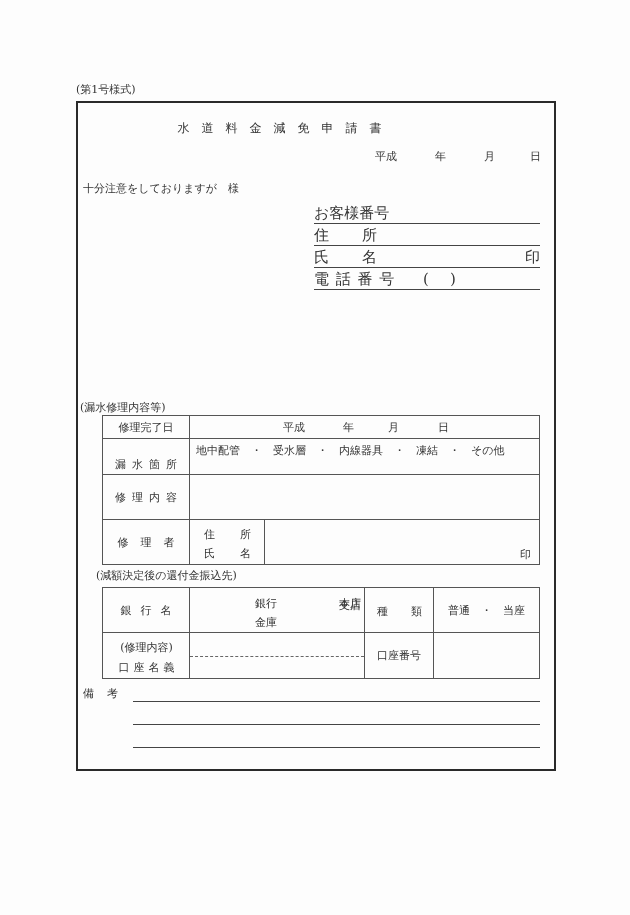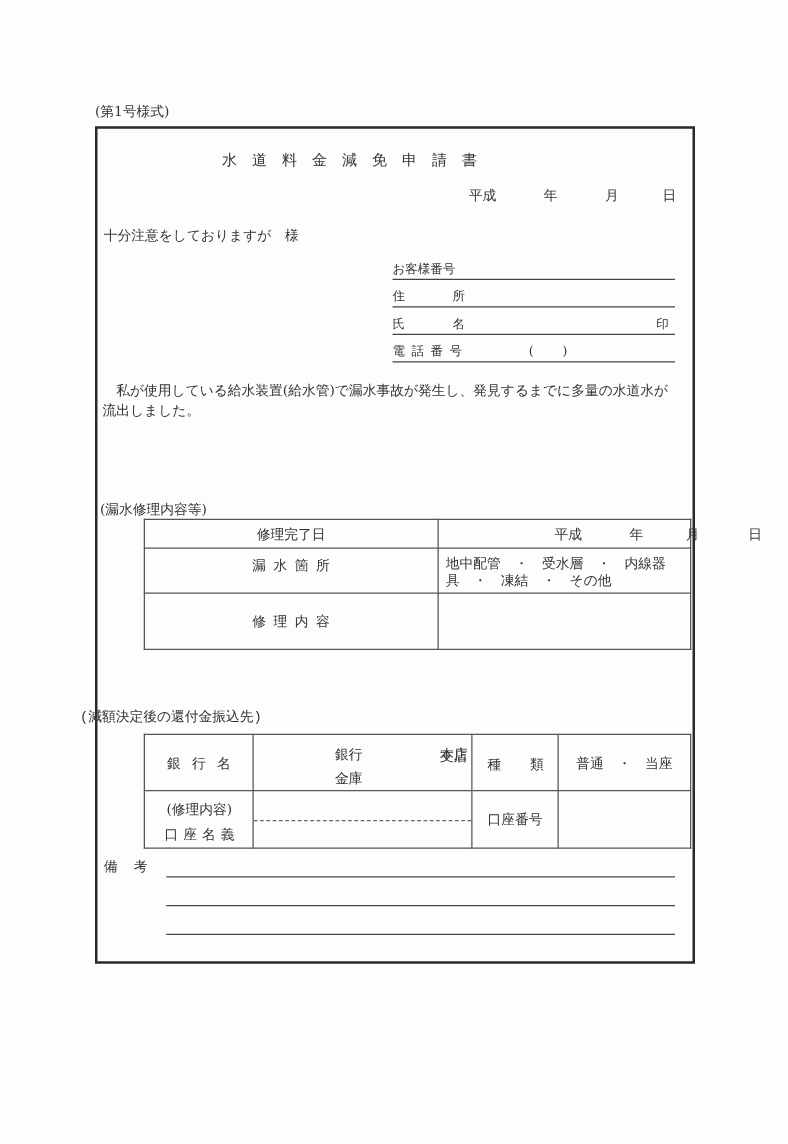--- a/index.html
+++ b/index.html
@@ -4,26 +4,26 @@
 <style>
   * { box-sizing: border-box; margin: 0; padding: 0; }
   html, body { width: 630px; height: 915px; background: #fdfdfd; }
   body { position: relative; font-family: "DejaVu Serif", "Liberation Serif", serif; color: #333; font-size: 11px; overflow: hidden; }
   .abs { position: absolute; white-space: nowrap; line-height: 1; }
   .form-label { left: 76px; top: 84px; font-size: 11px; }
   .frame { position: absolute; left: 76px; top: 101px; width: 480px; height: 670px; border: 2px solid #2a2a2a; }
   .title { left: 0; width: 559px; top: 122px; text-align: center; font-size: 12px; letter-spacing: 12px; padding-left: 12px; }
   .date-line { top: 151px; font-size: 11px; }
   .addressee { left: 83px; top: 183px; font-size: 11px; }
-  .uline { position: absolute; left: 314px; width: 226px; border-bottom: 1px solid #444; height: 15px; font-size: 10px; }
+  .uline { position: absolute; left: 314px; width: 226px; border-bottom: 1px solid #444; height: 15px; font-size: 15px; }
   .uline span { position: absolute; bottom: 2px; line-height: 1; white-space: nowrap; }
   .para { position: absolute; left: 82px; width: 462px; font-size: 11px; line-height: 15.5px; white-space: normal; }
   .para p { text-indent: 11px; }
   .sec-label { font-size: 11px; }
-  table { border-collapse: collapse; position: absolute; margin-left: 13px; }
+  table { border-collapse: collapse; position: absolute; }
   td { border: 1px solid #555; font-size: 11px; vertical-align: middle; padding: 0; }
   .t1 { left: 102px; top: 415px; width: 438px; }
   .t2 { left: 102px; top: 587px; width: 438px; }
   .c-head { text-align: center; }
   .spread { letter-spacing: 6px; padding-left: 6px; }
   .remarks-line { position: absolute; left: 133px; width: 407px; border-top: 1px solid #444; height: 0; }
   .cell-rel { position: relative; height: 100%; }
 </style>
 </head>
 <body>
@@ -53,21 +53,20 @@
   <span style="left:48px;">名</span>
   <span style="left:211px;">印</span>
 </div>
 <div class="uline" style="top:275px;">
   <span style="left:0; letter-spacing:1px;">電 話 番 号</span>
   <span style="left:109px;">(</span>
   <span style="left:136px;">)</span>
 </div>
 
 <div class="para" style="top:305px;">
-  <p>私が使用している給水装置(給水管)で漏水事故が発生し、発見するまでに多量の水道水が流出しました。</p>
 </div>
 
 <div class="abs sec-label" style="left:80px; top:402px;">(漏水修理内容等)</div>
 
 <table class="t1">
   <colgroup>
       <col style="width:87px">
       <col style="width:75px">
       <col>
     </colgroup>
@@ -77,31 +76,47 @@
     <td colspan="2">
       <div class="cell-rel" style="height:21px;">
         <span class="abs" style="left:93px; top:5px;">平成</span>
         <span class="abs" style="left:153px; top:5px;">年</span>
         <span class="abs" style="left:198px; top:5px;">月</span>
         <span class="abs" style="left:248px; top:5px;">日</span>
       </div>
     </td>
   </tr>
   <tr style="height:36px;">
-    <td class="c-head" style="vertical-align:top; padding-top:6px;"><span class="spread">漏水箇所</span></td>
+    <td class="c-head" style="vertical-align:top; padding-top:18px;"><span class="spread">漏水箇所</span></td>
     <td colspan="2" style="vertical-align:top; padding:5px 6px 0 6px; white-space:normal; line-height:14px;">地中配管　・　受水層　・　内線器具　・　凍結　・　その他</td>
   </tr>
   <tr style="height:45px;">
     <td class="c-head"><span class="spread">修理内容</span></td>
     <td colspan="2"></td>
   </tr>
+  <tr style="height:45px;">
+    <td class="c-head"><span style="letter-spacing:12px; padding-left:12px;">修理者</span></td>
+    <td>
+      <div class="cell-rel" style="height:43px;">
+        <span class="abs" style="left:14px; top:8px;">住</span>
+        <span class="abs" style="left:50px; top:8px;">所</span>
+        <span class="abs" style="left:14px; top:27px;">氏</span>
+        <span class="abs" style="left:50px; top:27px;">名</span>
+      </div>
+    </td>
+    <td>
+      <div class="cell-rel" style="height:43px;">
+        <span class="abs" style="right:8px; top:28px;">印</span>
+      </div>
+    </td>
+  </tr>
 </tbody>
   </table>
 
-<div class="abs sec-label" style="left:64px; top:570px;font-family:Liberation Mono, monospace;">(減額決定後の還付金振込先)</div>
+<div class="abs sec-label" style="left:96px; top:570px;">(減額決定後の還付金振込先)</div>
 
 <table class="t2">
   <colgroup>
       <col style="width:87px">
       <col style="width:175px">
       <col style="width:69px">
       <col>
     </colgroup>
   <tbody>
       <tr style="height:45px;">

